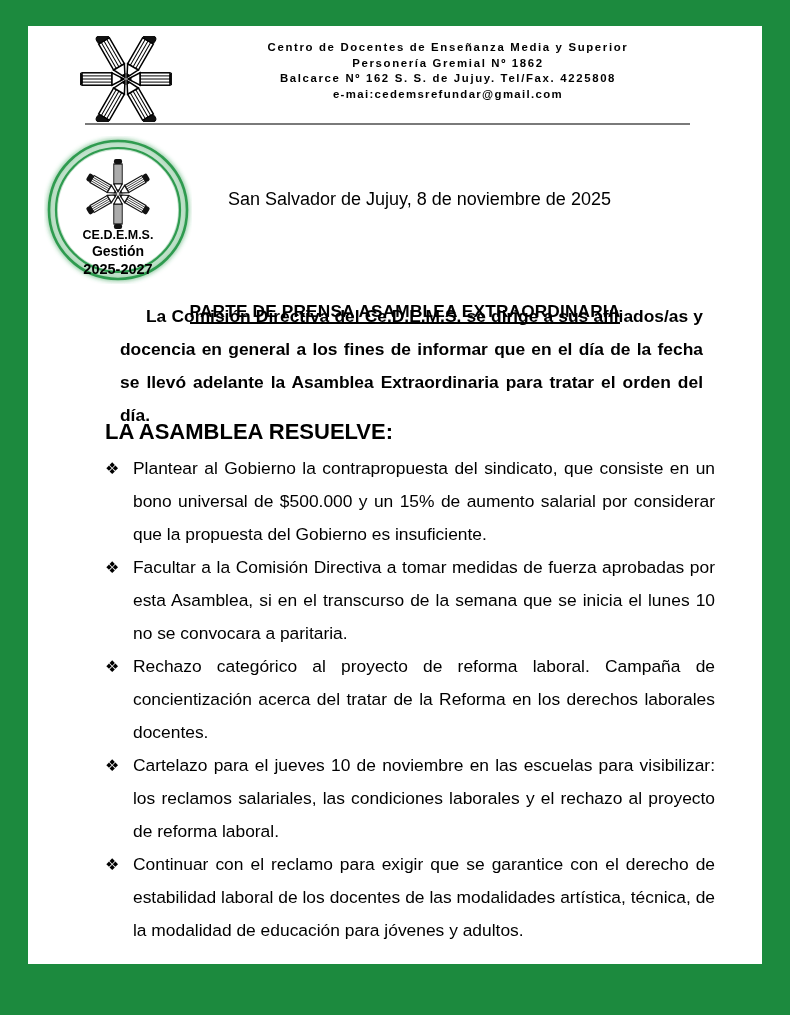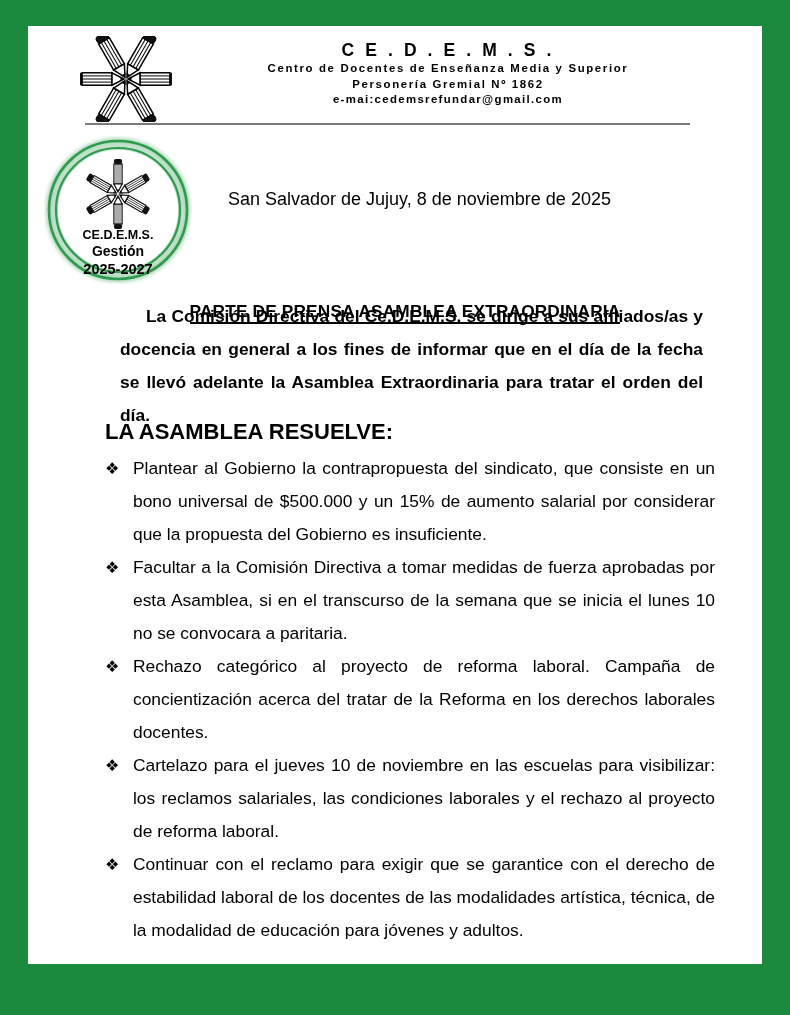--- a/index.html
+++ b/index.html
@@ -222,23 +222,23 @@
                 <use href="#pencilH"></use>
               </g>
             <g transform="rotate(300) translate(-44,0)">
                 <use href="#pencilH"></use>
               </g>
           </g>
         </svg>
       </div>
 
       <div id="letterhead-text">
-        <div class="lh-title">C E . D . E . M . S .</div>
         <div class="lh-line">Centro de Docentes de Enseñanza Media y Superior</div>
         <div class="lh-line">Personería Gremial Nº 1862</div>
+        <div class="lh-line">Balcarce Nº 162 S. S. de Jujuy. Tel/Fax. 4225808</div>
         <div class="lh-line email">e-mai:cedemsrefundar@gmail.com</div>
       </div>
 
       <div id="letterhead-rule"></div>
     </div>
 
     <div id="seal">
       <svg width="148" height="148" viewBox="0 0 148 148" xmlns="http://www.w3.org/2000/svg">
         <defs>
           <filter id="glow" x="-30%" y="-30%" width="160%" height="160%">

